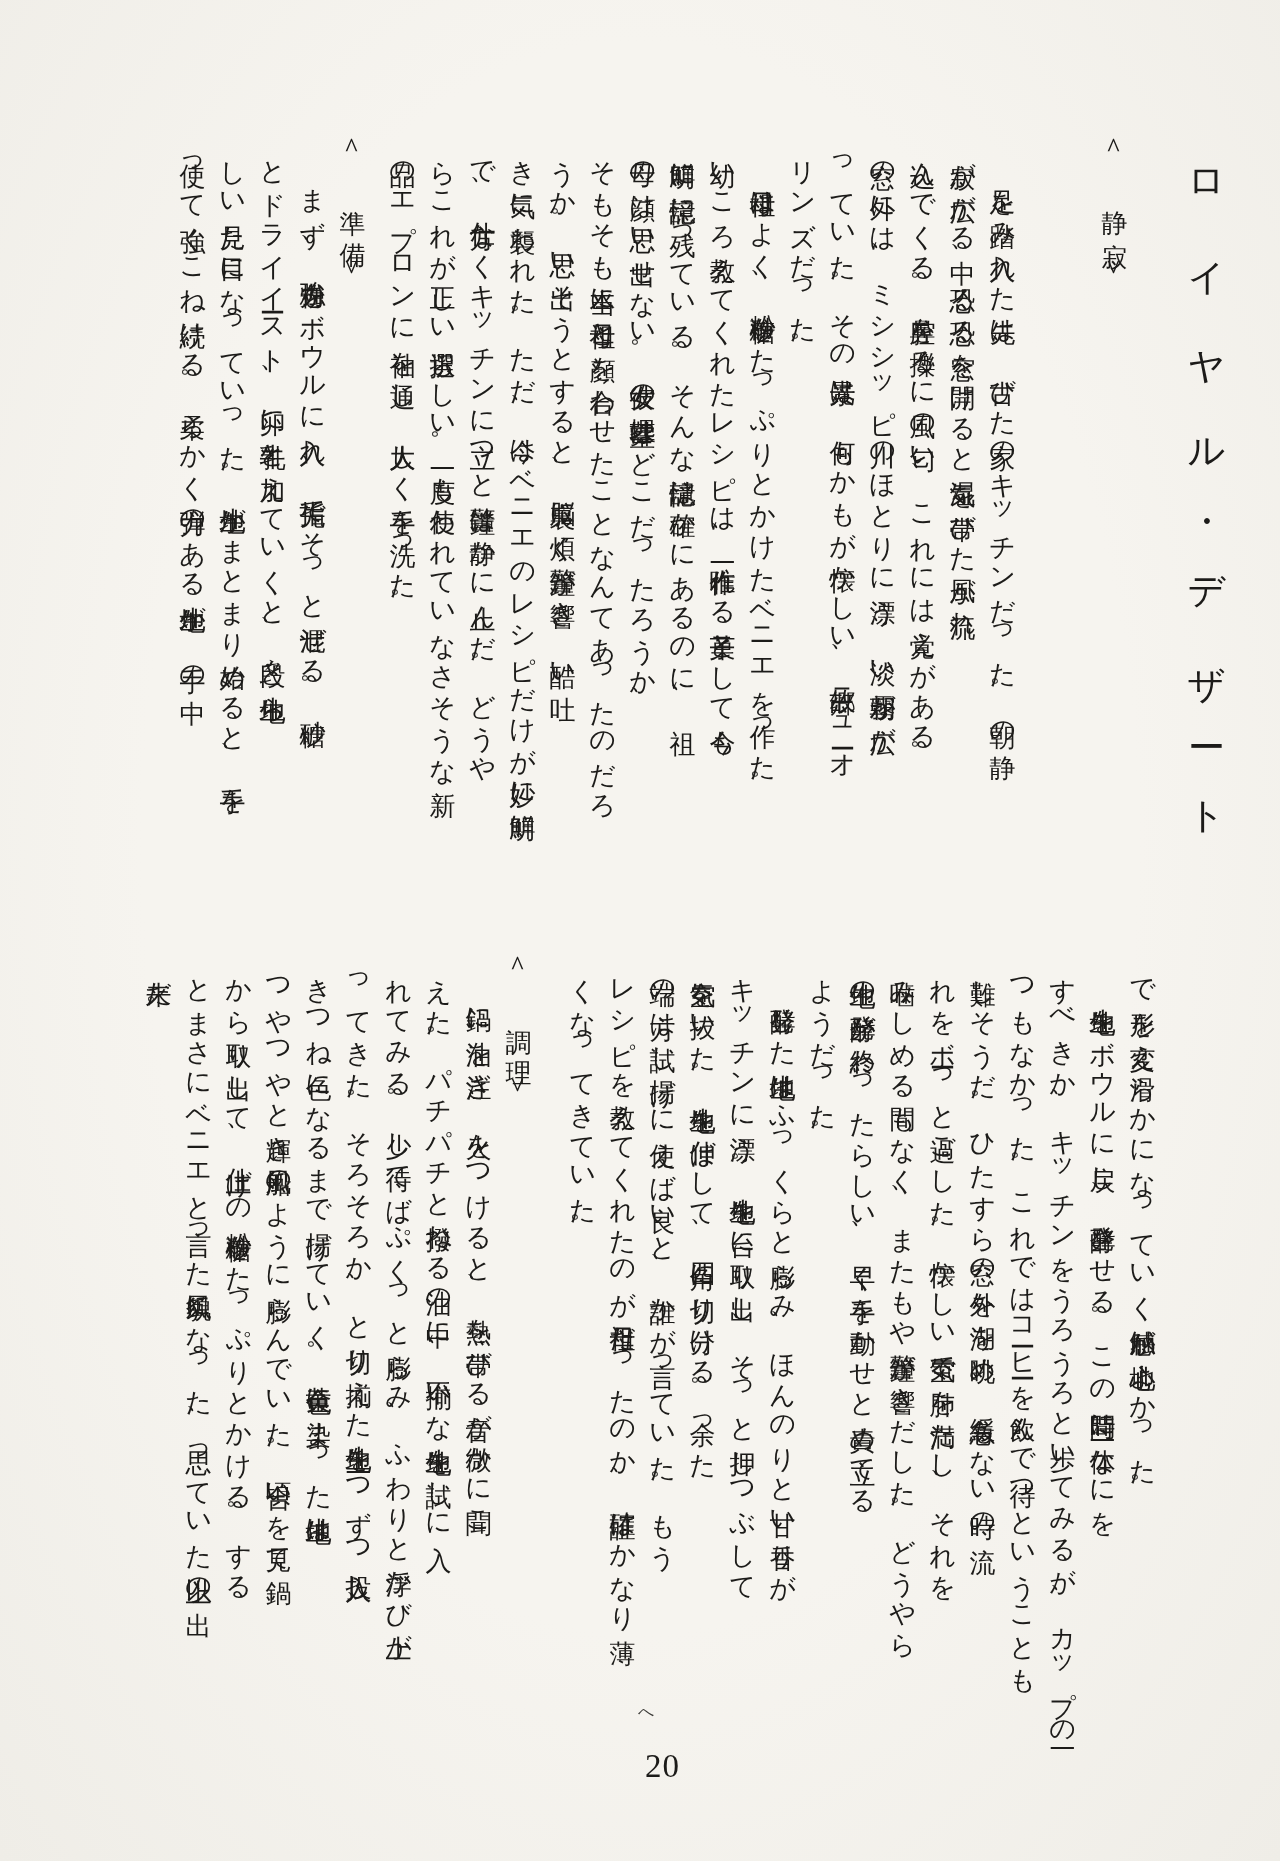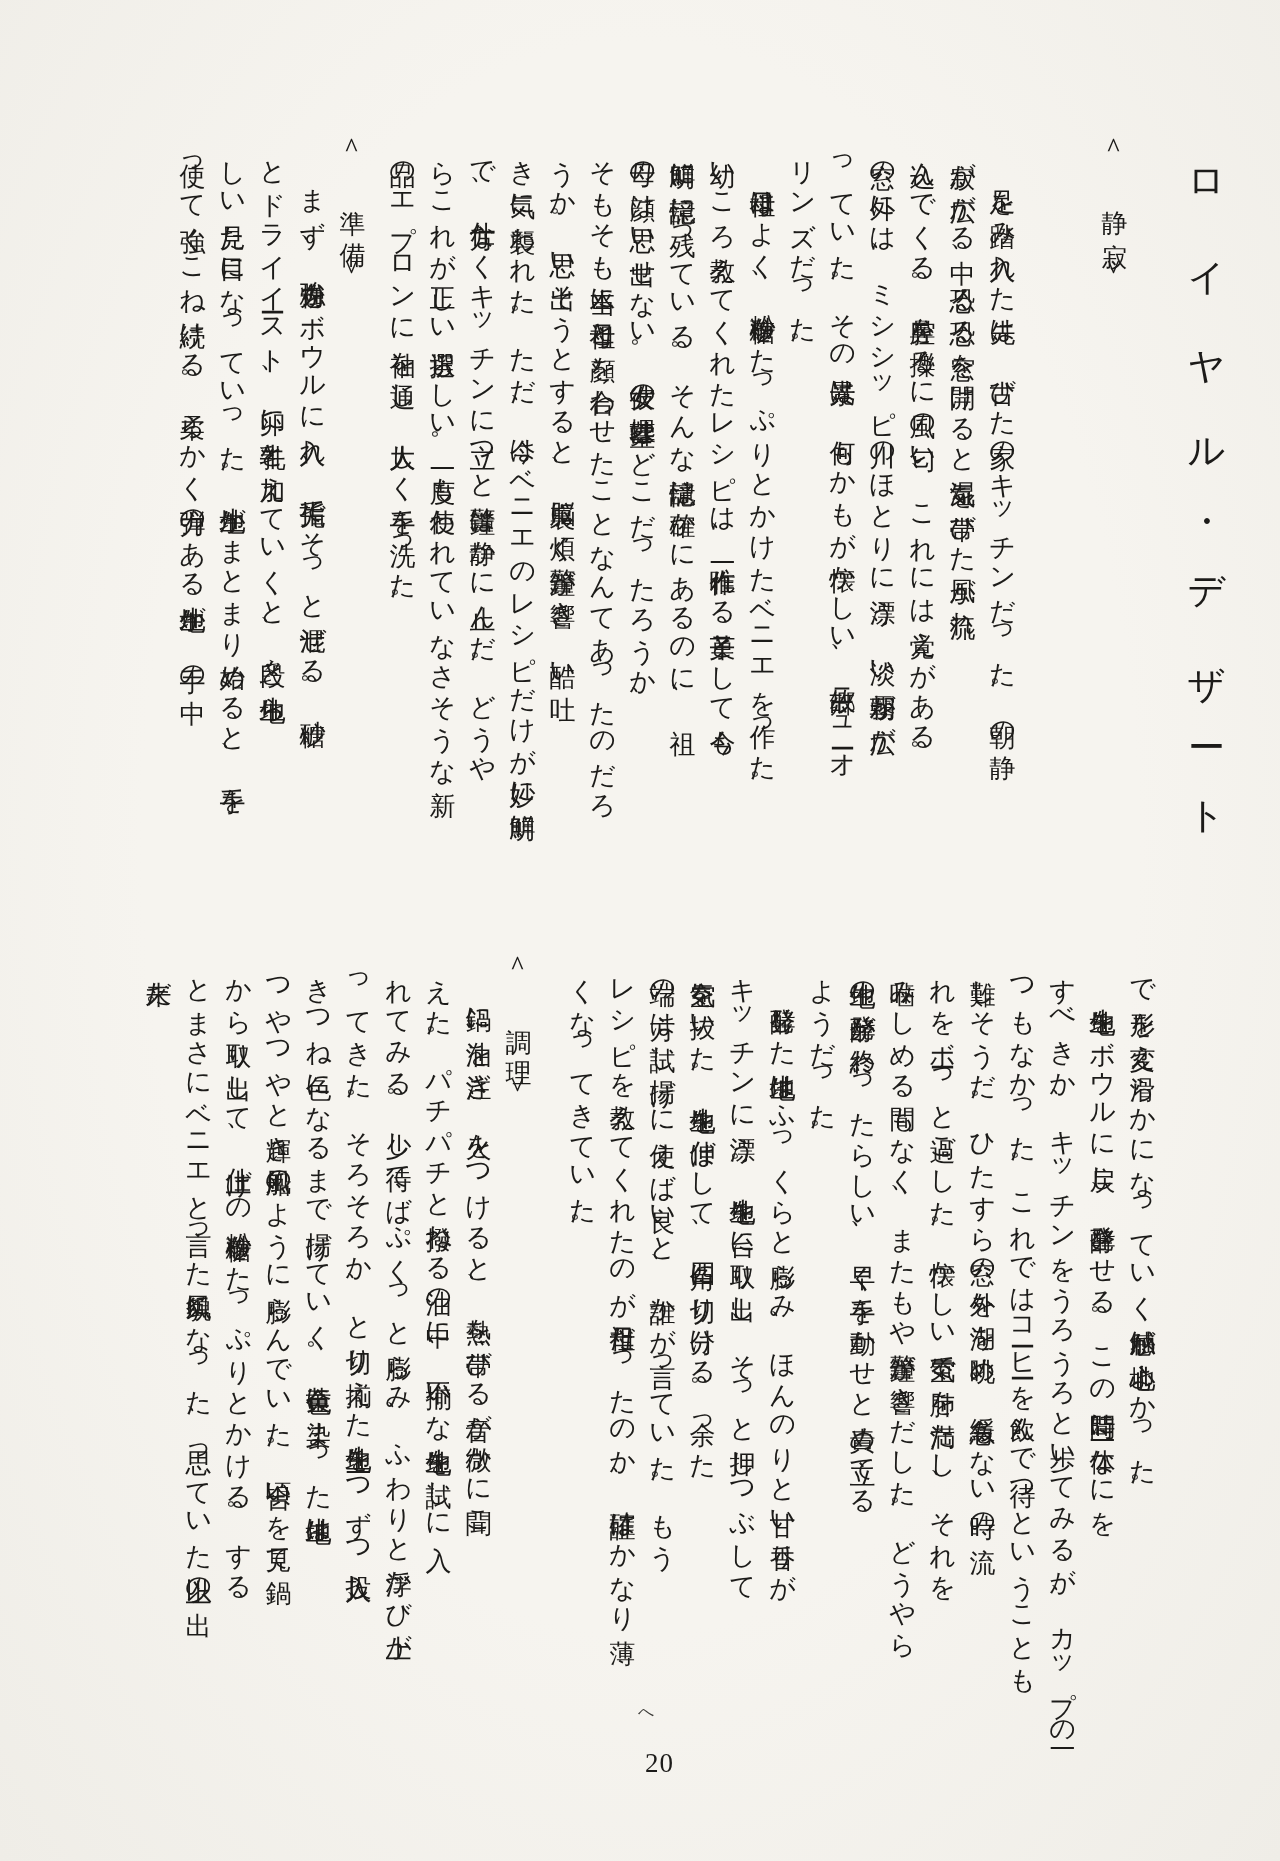--- a/index.html
+++ b/index.html
@@ -37,21 +37,21 @@
   .vline.header{
     letter-spacing:32px;
     text-indent:2px;
   }
   .vline.header.gap-right{ margin-right:10px; }
   .vline.header.gap-both{ margin-right:18px; margin-left:72px; }
   .vline.header.gap-mid{ margin-right:24px; }
   .page-number{
     position:absolute;
     top:1748px; left:645px;
-    font-size:27px;
+    font-size:33px;
     letter-spacing:1px;
     color:#1c1b19;
     text-align:right;
   }
   .continuation-mark{
     position:absolute;
     top:1702px; left:638px;
     font-size:16px;
     color:#3a3936;
   }

